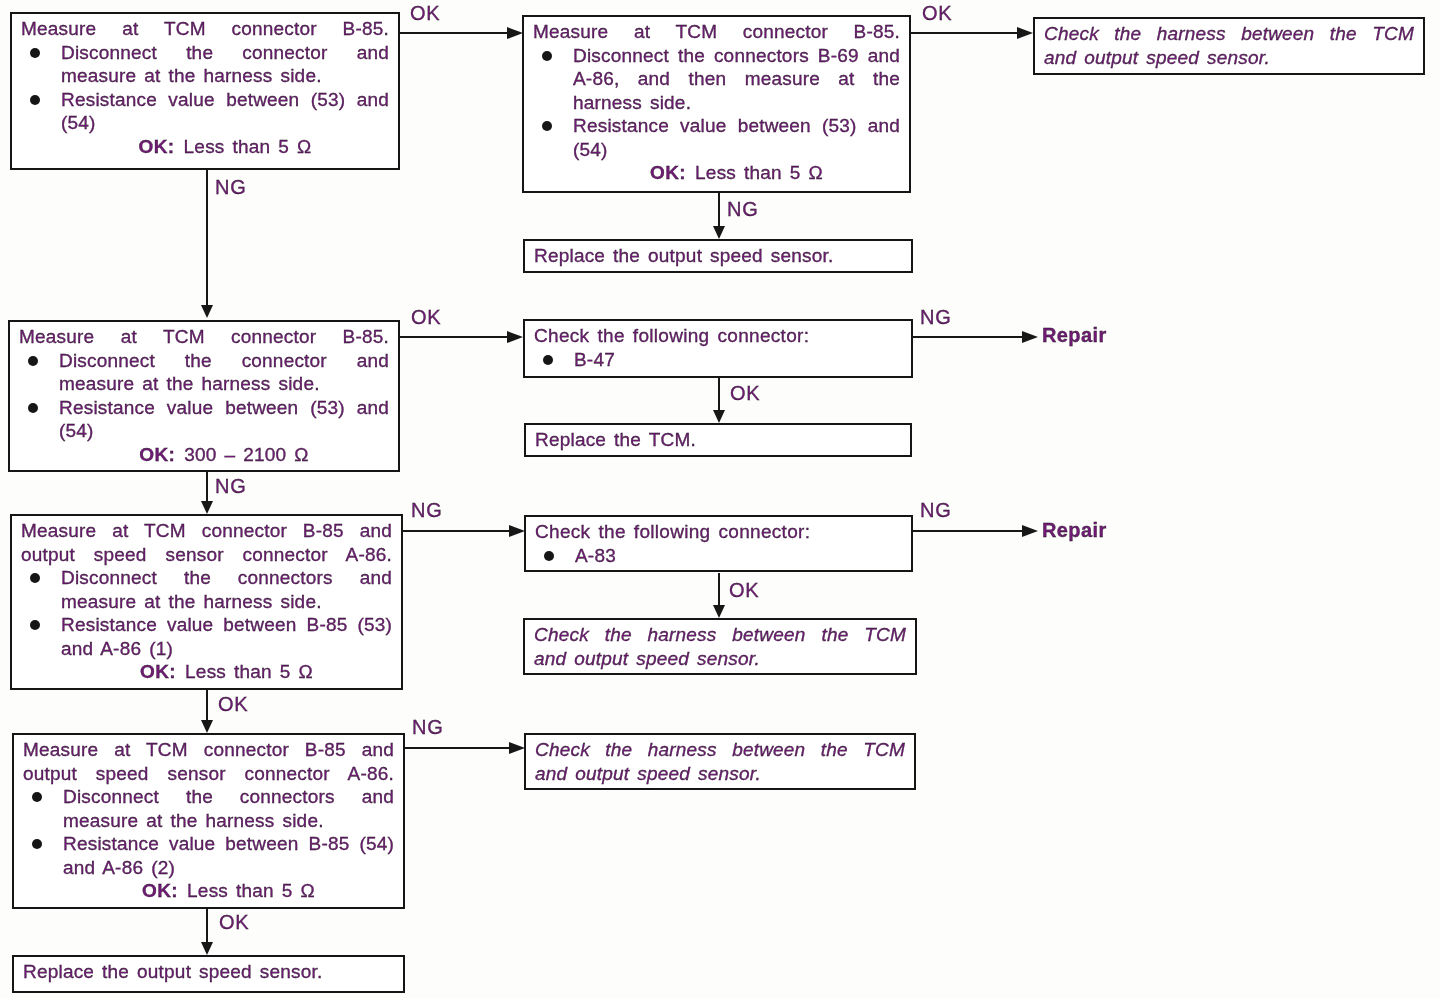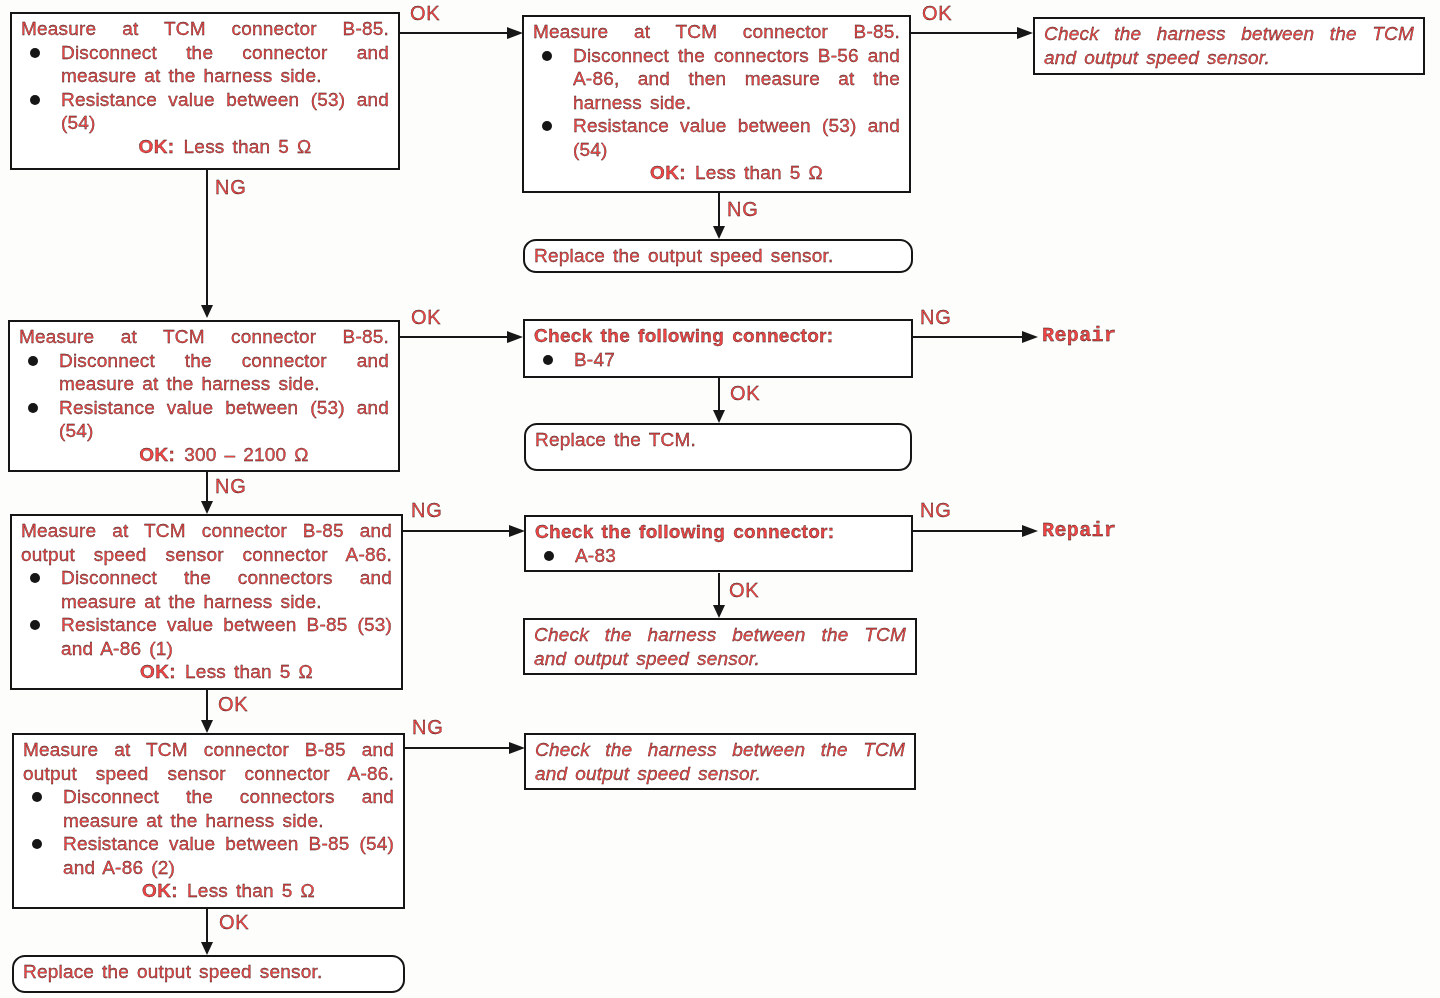--- a/index.html
+++ b/index.html
@@ -1,34 +1,34 @@
 <!DOCTYPE html>
 <html><head>
 <meta charset="utf-8">
 <style>
   html,body { margin:0; padding:0; background:#ffffff; }
   .stage {
     position:relative; width:1440px; height:998px;
     background:#fdfdfb;
     font-family:"Liberation Sans", sans-serif;
-    color:#ef4444;
+    color:#701a75;
     -webkit-text-stroke:0.3px #161616;
     overflow:hidden;
   }
   .node {
     position:absolute; box-sizing:border-box;
     background:#fff; border:2.5px solid #151515;
     padding:3px 9px 4px 9px;
     font-size:19px; line-height:23.5px;
     letter-spacing:0.2px; word-spacing:2.5px;
   }
   .title  { text-align:justify; text-align-last:justify; }
-  .tbold  { font-weight:bold; letter-spacing:0.3px; }
+  .tbold  { font-weight:normal; letter-spacing:0.3px; }
   .para   { text-align:justify;font-style:italic; }
-  .single { padding-top:3px;border-radius:13px; }
+  .single { padding-top:3px; }
   .bullet-row { display:flex; }
   .marker { flex:0 0 40px; width:40px; position:relative; }
   .marker::before {
     content:""; position:absolute; left:9px; top:7px;
     width:10px; height:10px; border-radius:50%; background:#161616;
   }
   .bbody { flex:1; min-width:0; }
   .btext { text-align:justify; }
   .okline { text-align:center; }
   .okkey { font-weight:bold; margin-right:9px; letter-spacing:0.4px; }
@@ -37,21 +37,21 @@
   .eh::after {
     content:""; position:absolute; right:-16px; top:-5px; width:0; height:0;
     border-left:16px solid #171717; border-top:6px solid transparent; border-bottom:6px solid transparent;
   }
   .ev { position:absolute; width:2px; background:#171717; }
   .ev::after {
     content:""; position:absolute; bottom:-13px; left:-5px; width:0; height:0;
     border-top:13px solid #171717; border-left:6px solid transparent; border-right:6px solid transparent;
   }
   .elabel { position:absolute; font-size:20px; letter-spacing:0.8px; }
-  .terminal { position:absolute; font-size:20px; font-weight:bold; letter-spacing:0.4px;font-family:Liberation Mono, monospace; }
+  .terminal { position:absolute; font-size:20px; font-weight:bold; letter-spacing:0.4px; }
 </style>
 </head>
 <body>
 
 <div class="stage">
 
   <div class="node" style="left:10px; top:12px; width:390px; height:158px;">
     <div class="title">Measure at TCM connector B-85.</div>
     <div class="bullet-row">
       <span class="marker"></span>
@@ -66,21 +66,21 @@
         <div class="okline"><span class="okkey">OK:</span><span>Less than 5 Ω</span></div>
       </div>
     </div>
   </div>
 
   <div class="node" style="left:522px; top:15px; width:389px; height:178px;">
     <div class="title">Measure at TCM connector B-85.</div>
     <div class="bullet-row">
       <span class="marker"></span>
       <div class="bbody">
-          <div class="btext">Disconnect the connectors B-56 and A-86, and then measure at the harness side.</div>
+          <div class="btext">Disconnect the connectors B-69 and A-86, and then measure at the harness side.</div>
         </div>
     </div>
     <div class="bullet-row">
       <span class="marker"></span>
       <div class="bbody">
         <div class="btext">Resistance value between (53) and (54)</div>
         <div class="okline"><span class="okkey">OK:</span><span>Less than 5 Ω</span></div>
       </div>
     </div>
   </div>
@@ -113,21 +113,21 @@
   <div class="node" style="left:523px; top:319px; width:390px; height:59px;">
     <div class="tbold">Check the following connector:</div>
     <div class="bullet-row">
       <span class="marker"></span>
       <div class="bbody">
           <div>B-47</div>
         </div>
     </div>
   </div>
 
-  <div class="node single" style="left:524px; top:423px; width:388px; height:48px;">
+  <div class="node single" style="left:524px; top:423px; width:388px; height:34px;">
     <div>Replace the TCM.</div>
   </div>
 
   <div class="node" style="left:10px; top:514px; width:393px; height:176px;">
     <div class="title">Measure at TCM connector B-85 and output speed sensor connector A-86.</div>
     <div class="bullet-row">
       <span class="marker"></span>
       <div class="bbody">
           <div class="btext">Disconnect the connectors and measure at the harness side.</div>
         </div>

